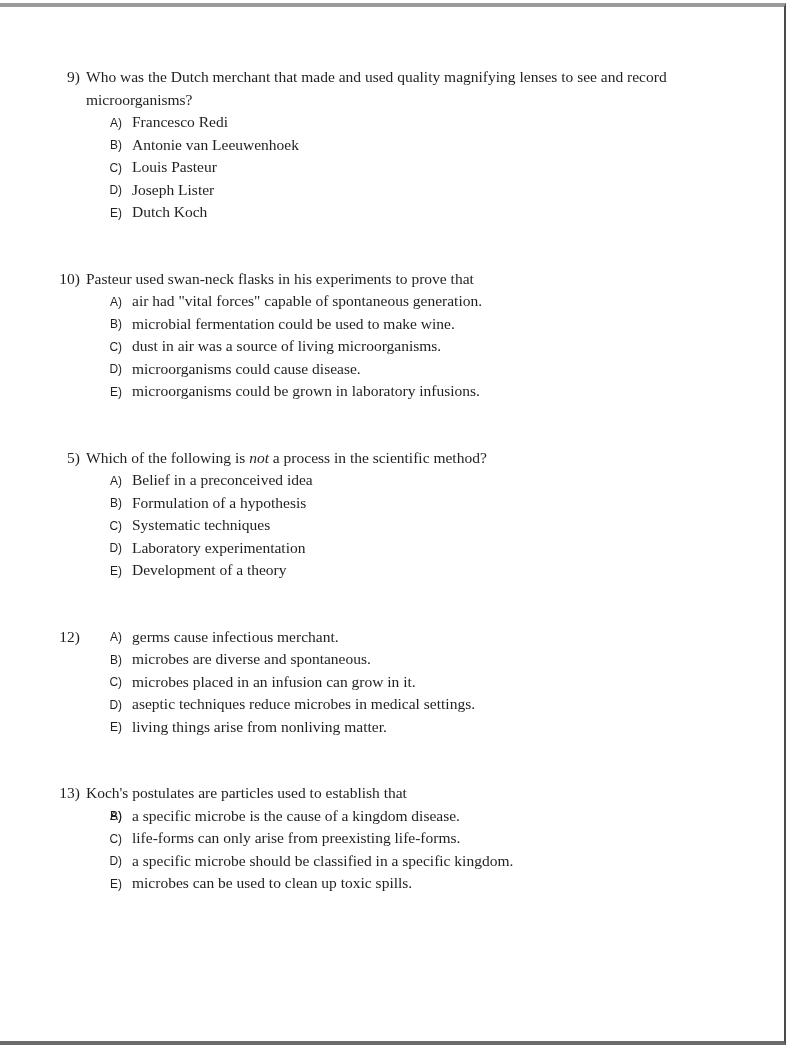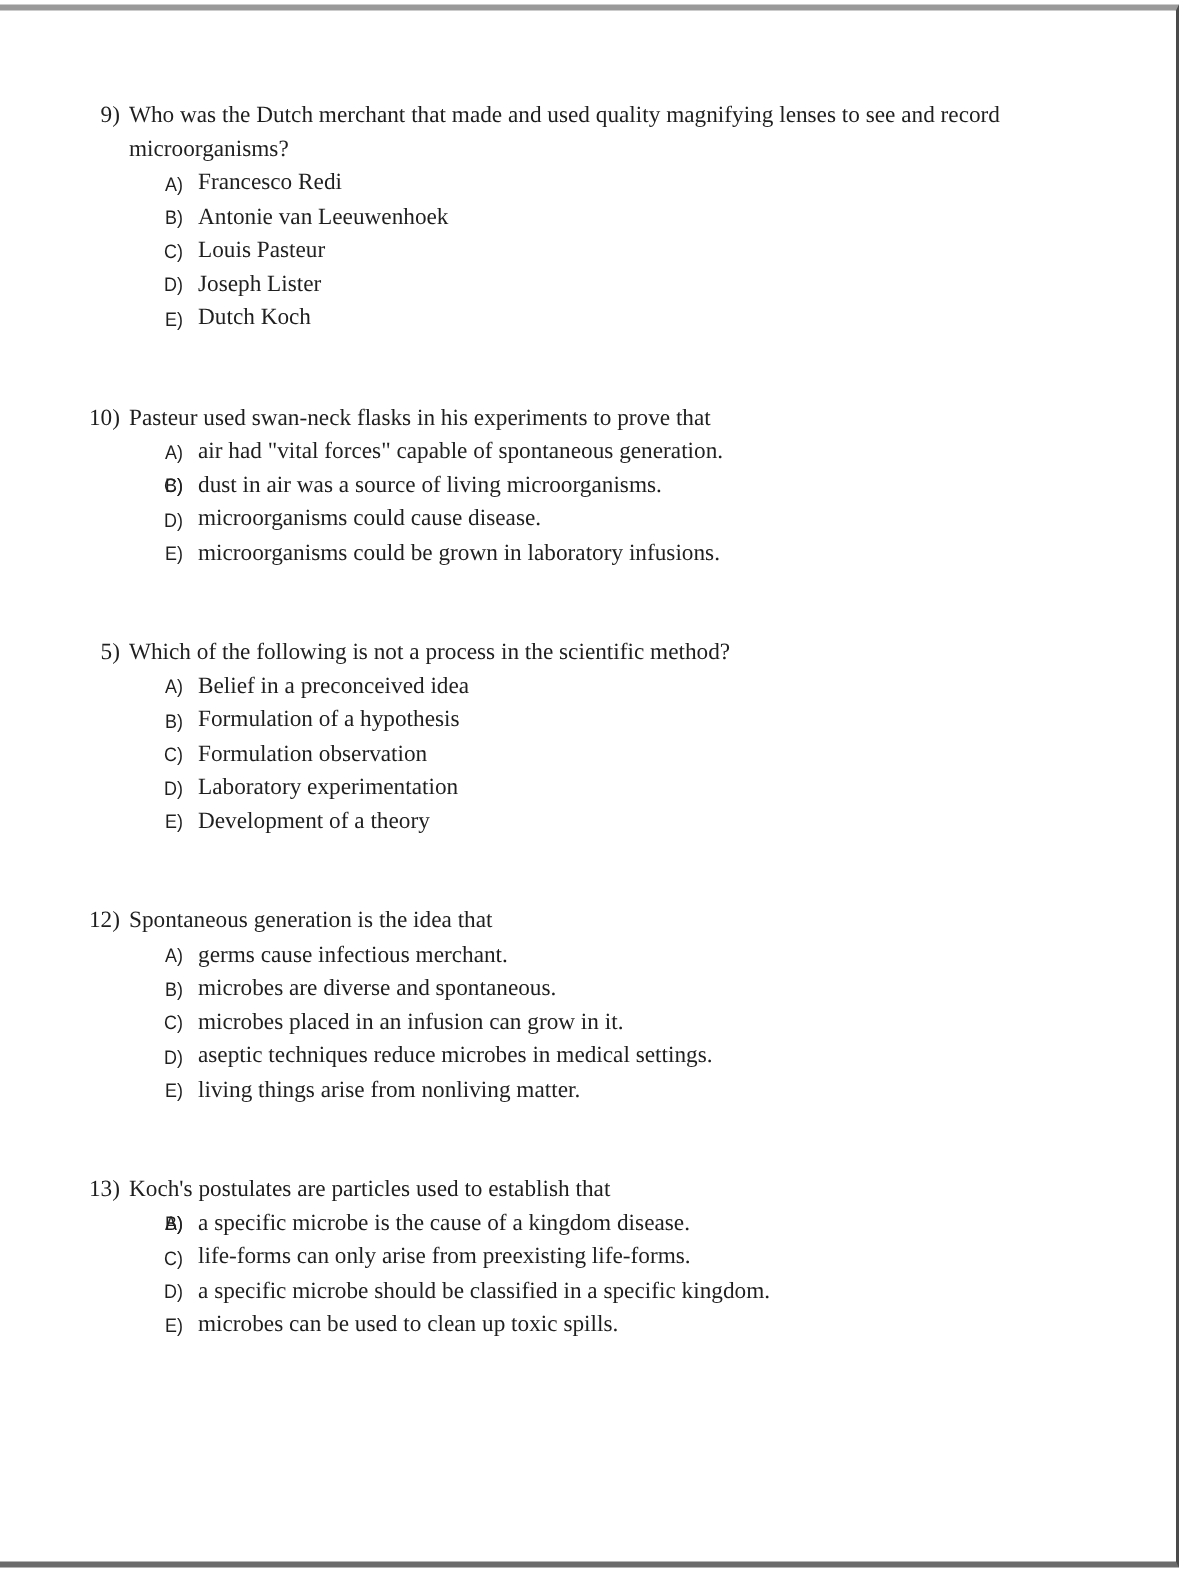--- a/index.html
+++ b/index.html
@@ -43,20 +43,21 @@
     padding-left: 26px;
   }
   .q-num {
     position: absolute;
     left: -20px;
     top: 0;
     width: 40px;
     text-align: right;
   }
   .q-text .italic {
+    font-style: italic;
   }
   .option {
     position: relative;
     padding-left: 72px;
   }
   .opt-letter {
     position: absolute;
     left: 0;
     top: 0.5px;
     width: 62px;
@@ -77,35 +78,35 @@
         <div class="q-header"><span class="q-num">9)</span><span class="q-text"><span>Who was the Dutch merchant that made and used quality magnifying lenses to see and record microorganisms?</span></span></div>
         <div class="option"><span class="opt-letter">A)</span><span class="opt-text">Francesco Redi</span></div>
         <div class="option"><span class="opt-letter">B)</span><span class="opt-text">Antonie van Leeuwenhoek</span></div>
         <div class="option"><span class="opt-letter">C)</span><span class="opt-text">Louis Pasteur</span></div>
         <div class="option"><span class="opt-letter">D)</span><span class="opt-text">Joseph Lister</span></div>
         <div class="option"><span class="opt-letter">E)</span><span class="opt-text">Dutch Koch</span></div>
       </div>
       <div class="question">
         <div class="q-header"><span class="q-num">10)</span><span class="q-text"><span>Pasteur used swan-neck flasks in his experiments to prove that</span></span></div>
         <div class="option"><span class="opt-letter">A)</span><span class="opt-text">air had "vital forces" capable of spontaneous generation.</span></div>
-        <div class="option"><span class="opt-letter">B)</span></div>
+        <div class="option"><span class="opt-letter">B)</span><span class="opt-text">microbial fermentation could be used to make wine.</span></div>
         <div class="option"><span class="opt-letter">C)</span><span class="opt-text">dust in air was a source of living microorganisms.</span></div>
         <div class="option"><span class="opt-letter">D)</span><span class="opt-text">microorganisms could cause disease.</span></div>
         <div class="option"><span class="opt-letter">E)</span><span class="opt-text">microorganisms could be grown in laboratory infusions.</span></div>
       </div>
       <div class="question">
         <div class="q-header"><span class="q-num">5)</span><span class="q-text"><span>Which of the following is </span><span class="italic">not</span><span> a process in the scientific method?</span></span></div>
         <div class="option"><span class="opt-letter">A)</span><span class="opt-text">Belief in a preconceived idea</span></div>
         <div class="option"><span class="opt-letter">B)</span><span class="opt-text">Formulation of a hypothesis</span></div>
-        <div class="option"><span class="opt-letter">C)</span><span class="opt-text">Formulation observation</span></div>
+        <div class="option"><span class="opt-letter">C)</span><span class="opt-text">Systematic techniques</span></div>
         <div class="option"><span class="opt-letter">D)</span><span class="opt-text">Laboratory experimentation</span></div>
         <div class="option"><span class="opt-letter">E)</span><span class="opt-text">Development of a theory</span></div>
       </div>
       <div class="question">
-        <div class="q-header"><span class="q-num">12)</span><span class="q-text"><span>Spontaneous generation is the idea that</span></span></div>
+        <div class="q-header"><span class="q-num">12)</span></div>
         <div class="option"><span class="opt-letter">A)</span><span class="opt-text">germs cause infectious merchant.</span></div>
         <div class="option"><span class="opt-letter">B)</span><span class="opt-text">microbes are diverse and spontaneous.</span></div>
         <div class="option"><span class="opt-letter">C)</span><span class="opt-text">microbes placed in an infusion can grow in it.</span></div>
         <div class="option"><span class="opt-letter">D)</span><span class="opt-text">aseptic techniques reduce microbes in medical settings.</span></div>
         <div class="option"><span class="opt-letter">E)</span><span class="opt-text">living things arise from nonliving matter.</span></div>
       </div>
       <div class="question">
         <div class="q-header"><span class="q-num">13)</span><span class="q-text"><span>Koch's postulates are particles used to establish that</span></span></div>
         <div class="option"><span class="opt-letter">A)</span></div>
         <div class="option"><span class="opt-letter">B)</span><span class="opt-text">a specific microbe is the cause of a kingdom disease.</span></div>

